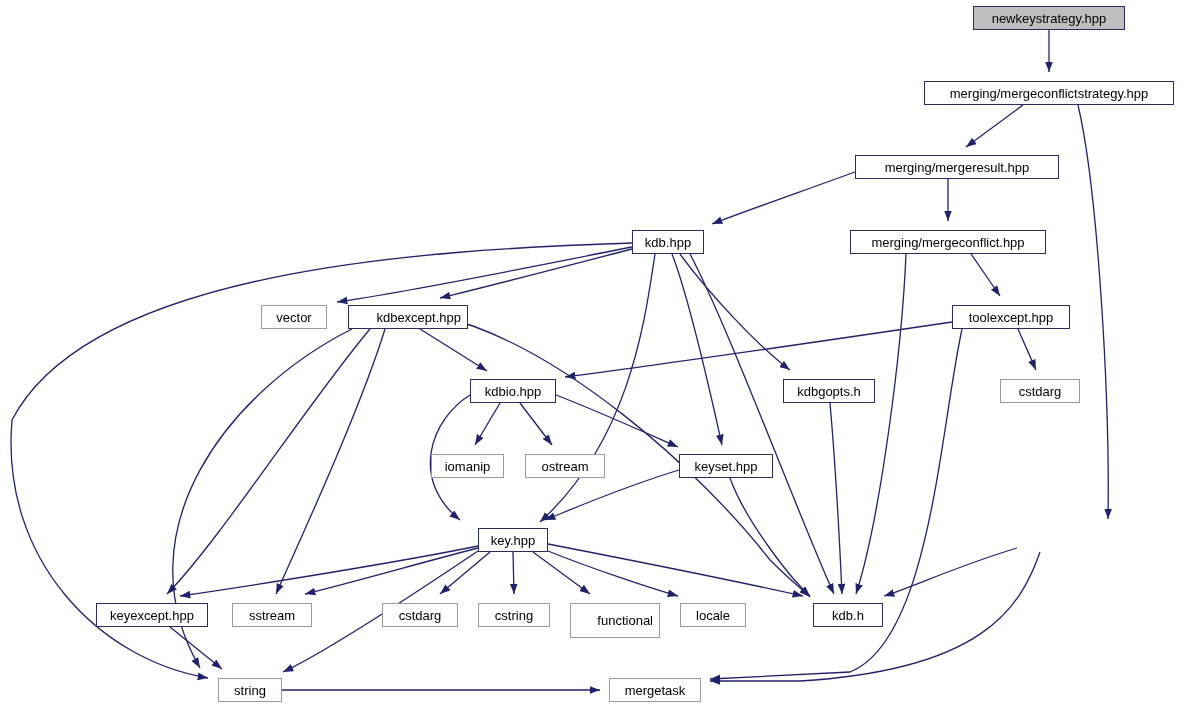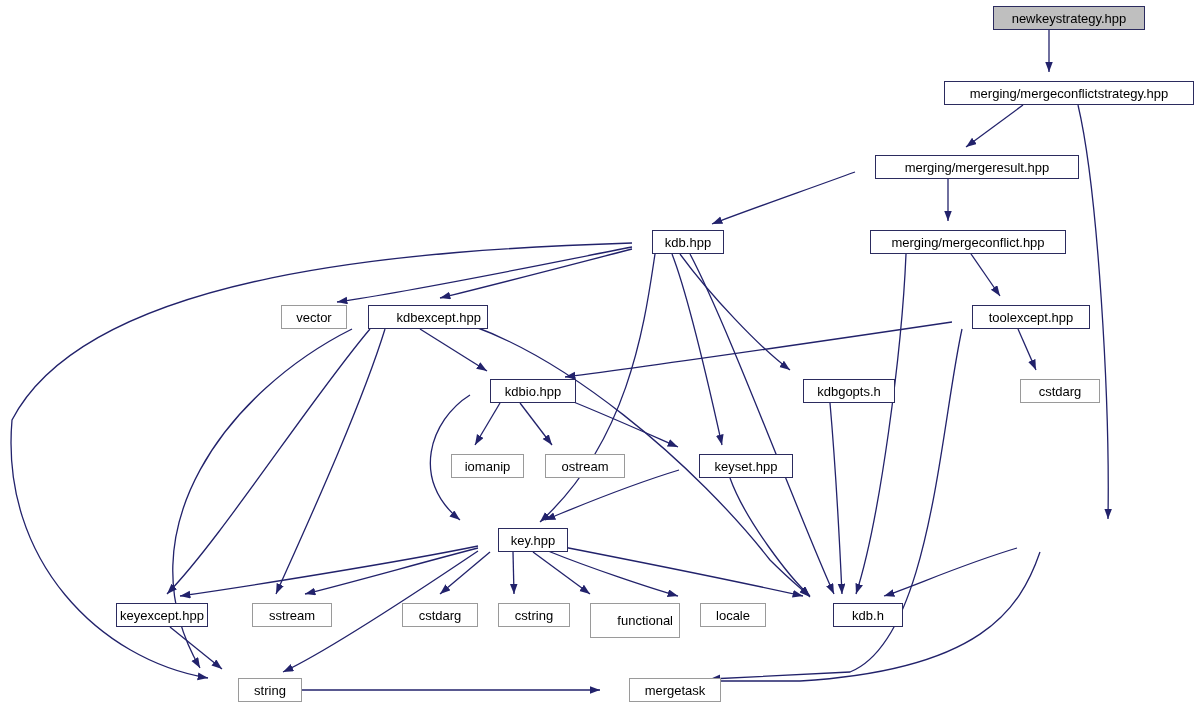--- a/index.html
+++ b/index.html
@@ -29,21 +29,20 @@
     border: 1px solid #2b2b5e;
     background: #ffffff;
     color: #000000;
     font-size: 13px;
     line-height: 1;
     display: flex;
     align-items: center;
     justify-content: center;
     white-space: nowrap;
     padding: 0 6px;
-    margin-left: 20px;
   }
   .node.root {
     background: #bfbfbf;
     border-color: #2b2b5e;
   }
   .node.plain {
     border-color: #9a9a9a;
   }
 </style>
 </head>
@@ -181,21 +180,21 @@
   </div>
   <div class="node plain" style="left:525px;top:454px;width:80px;height:24px;">
     <span>ostream</span>
   </div>
   <div class="node" style="left:679px;top:454px;width:94px;height:24px;">
     <span>keyset.hpp</span>
   </div>
   <div class="node" style="left:478px;top:528px;width:70px;height:24px;">
     <span>key.hpp</span>
   </div>
-  <div class="node" style="left:96px;top:603px;width:92px;height:24px;">
+  <div class="node" style="left:96px;top:603px;width:112px;height:24px;">
     <span>keyexcept.hpp</span>
   </div>
   <div class="node plain" style="left:232px;top:603px;width:80px;height:24px;">
     <span>sstream</span>
   </div>
   <div class="node plain" style="left:382px;top:603px;width:76px;height:24px;">
     <span>cstdarg</span>
   </div>
   <div class="node plain" style="left:478px;top:603px;width:72px;height:24px;text-align:right;">
     <span>cstring</span>

